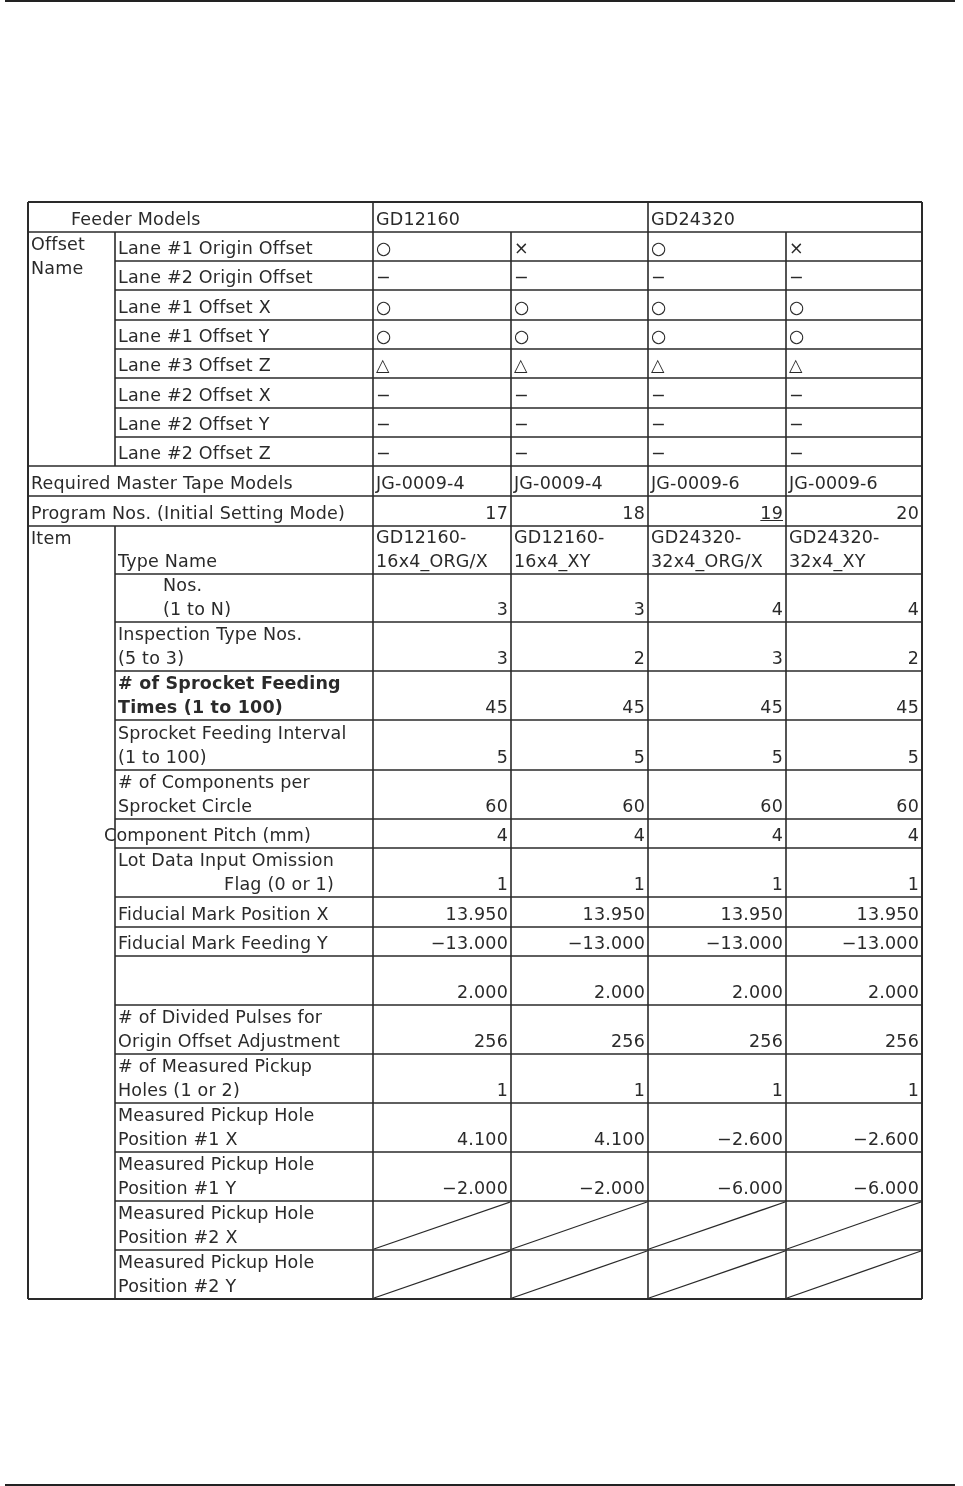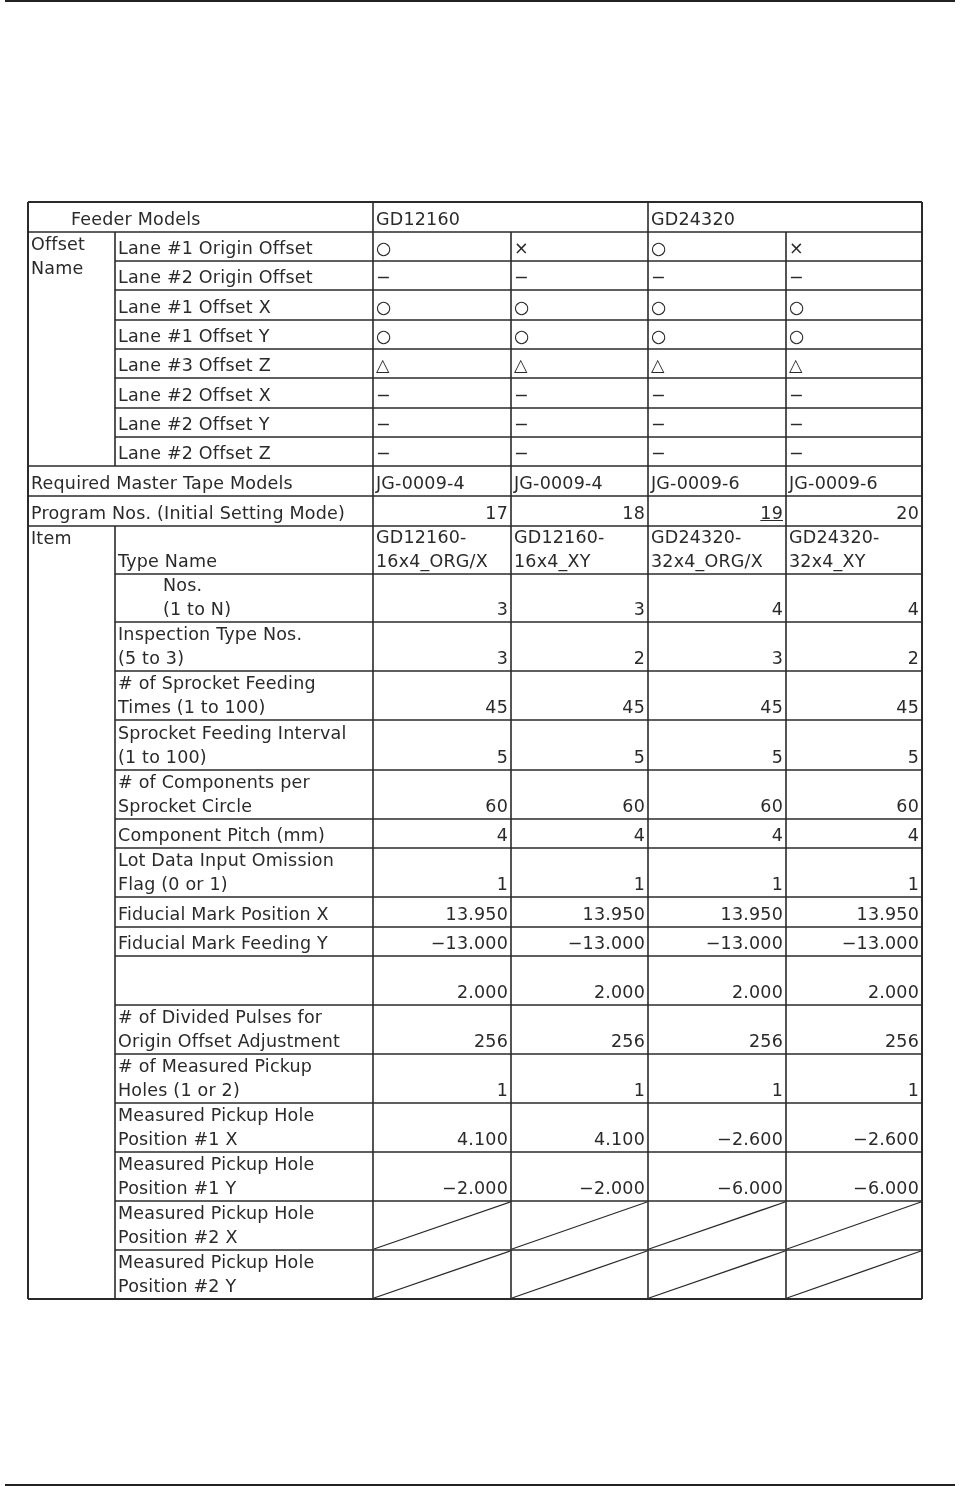--- a/index.html
+++ b/index.html
@@ -91,44 +91,44 @@
     <div class="cell bottom right" style="left: 373px; top: 574px; width: 138px; height: 48px;">3</div>
     <div class="cell bottom right" style="left: 511px; top: 574px; width: 137px; height: 48px;">3</div>
     <div class="cell bottom right" style="left: 648px; top: 574px; width: 138px; height: 48px;">4</div>
     <div class="cell bottom right" style="left: 786px; top: 574px; width: 136px; height: 48px;">4</div>
     <div class="cell bottom" style="left: 115px; top: 622px; width: 258px; height: 49px;">Inspection Type Nos.
 (5 to 3)</div>
     <div class="cell bottom right" style="left: 373px; top: 622px; width: 138px; height: 49px;">3</div>
     <div class="cell bottom right" style="left: 511px; top: 622px; width: 137px; height: 49px;">2</div>
     <div class="cell bottom right" style="left: 648px; top: 622px; width: 138px; height: 49px;">3</div>
     <div class="cell bottom right" style="left: 786px; top: 622px; width: 136px; height: 49px;">2</div>
-    <div class="cell bottom" style="left: 115px; top: 671px; width: 258px; height: 49px;"># of Sprocket Feeding
+    <div class="cell bottom" style="left: 115px; top: 671px; width: 258px; height: 49px; font-weight: bold;"># of Sprocket Feeding
 Times (1 to 100)</div>
     <div class="cell bottom right" style="left: 373px; top: 671px; width: 138px; height: 49px;">45</div>
     <div class="cell bottom right" style="left: 511px; top: 671px; width: 137px; height: 49px;">45</div>
     <div class="cell bottom right" style="left: 648px; top: 671px; width: 138px; height: 49px;">45</div>
     <div class="cell bottom right" style="left: 786px; top: 671px; width: 136px; height: 49px;">45</div>
     <div class="cell bottom" style="left: 115px; top: 720px; width: 258px; height: 50px;">Sprocket Feeding Interval
 (1 to 100)</div>
     <div class="cell bottom right" style="left: 373px; top: 720px; width: 138px; height: 50px;">5</div>
     <div class="cell bottom right" style="left: 511px; top: 720px; width: 137px; height: 50px;">5</div>
     <div class="cell bottom right" style="left: 648px; top: 720px; width: 138px; height: 50px;">5</div>
     <div class="cell bottom right" style="left: 786px; top: 720px; width: 136px; height: 50px;">5</div>
     <div class="cell bottom" style="left: 115px; top: 770px; width: 258px; height: 49px;"># of Components per
 Sprocket Circle</div>
     <div class="cell bottom right" style="left: 373px; top: 770px; width: 138px; height: 49px;">60</div>
     <div class="cell bottom right" style="left: 511px; top: 770px; width: 137px; height: 49px;">60</div>
     <div class="cell bottom right" style="left: 648px; top: 770px; width: 138px; height: 49px;">60</div>
     <div class="cell bottom right" style="left: 786px; top: 770px; width: 136px; height: 49px;">60</div>
-    <div class="cell bottom" style="left: 115px; top: 819px; width: 278px; height: 29px;">Component Pitch (mm)</div>
+    <div class="cell bottom" style="left: 101px; top: 819px; width: 278px; height: 29px;">Component Pitch (mm)</div>
     <div class="cell bottom right" style="left: 373px; top: 819px; width: 138px; height: 29px;">4</div>
     <div class="cell bottom right" style="left: 511px; top: 819px; width: 137px; height: 29px;">4</div>
     <div class="cell bottom right" style="left: 648px; top: 819px; width: 138px; height: 29px;">4</div>
     <div class="cell bottom right" style="left: 786px; top: 819px; width: 136px; height: 29px;">4</div>
-    <div class="cell bottom" style="left: 115px; top: 848px; width: 234px; height: 49px;">Lot Data Input Omission
+    <div class="cell bottom" style="left: 115px; top: 848px; width: 234px; height: 49px; text-align: right;">Lot Data Input Omission
 Flag (0 or 1)</div>
     <div class="cell bottom right" style="left: 373px; top: 848px; width: 138px; height: 49px;">1</div>
     <div class="cell bottom right" style="left: 511px; top: 848px; width: 137px; height: 49px;">1</div>
     <div class="cell bottom right" style="left: 648px; top: 848px; width: 138px; height: 49px;">1</div>
     <div class="cell bottom right" style="left: 786px; top: 848px; width: 136px; height: 49px;">1</div>
     <div class="cell bottom" style="left: 115px; top: 897px; width: 258px; height: 30px;">Fiducial Mark Position X</div>
     <div class="cell bottom right" style="left: 373px; top: 897px; width: 138px; height: 30px;">13.950</div>
     <div class="cell bottom right" style="left: 511px; top: 897px; width: 137px; height: 30px;">13.950</div>
     <div class="cell bottom right" style="left: 648px; top: 897px; width: 138px; height: 30px;">13.950</div>
     <div class="cell bottom right" style="left: 786px; top: 897px; width: 136px; height: 30px;">13.950</div>

